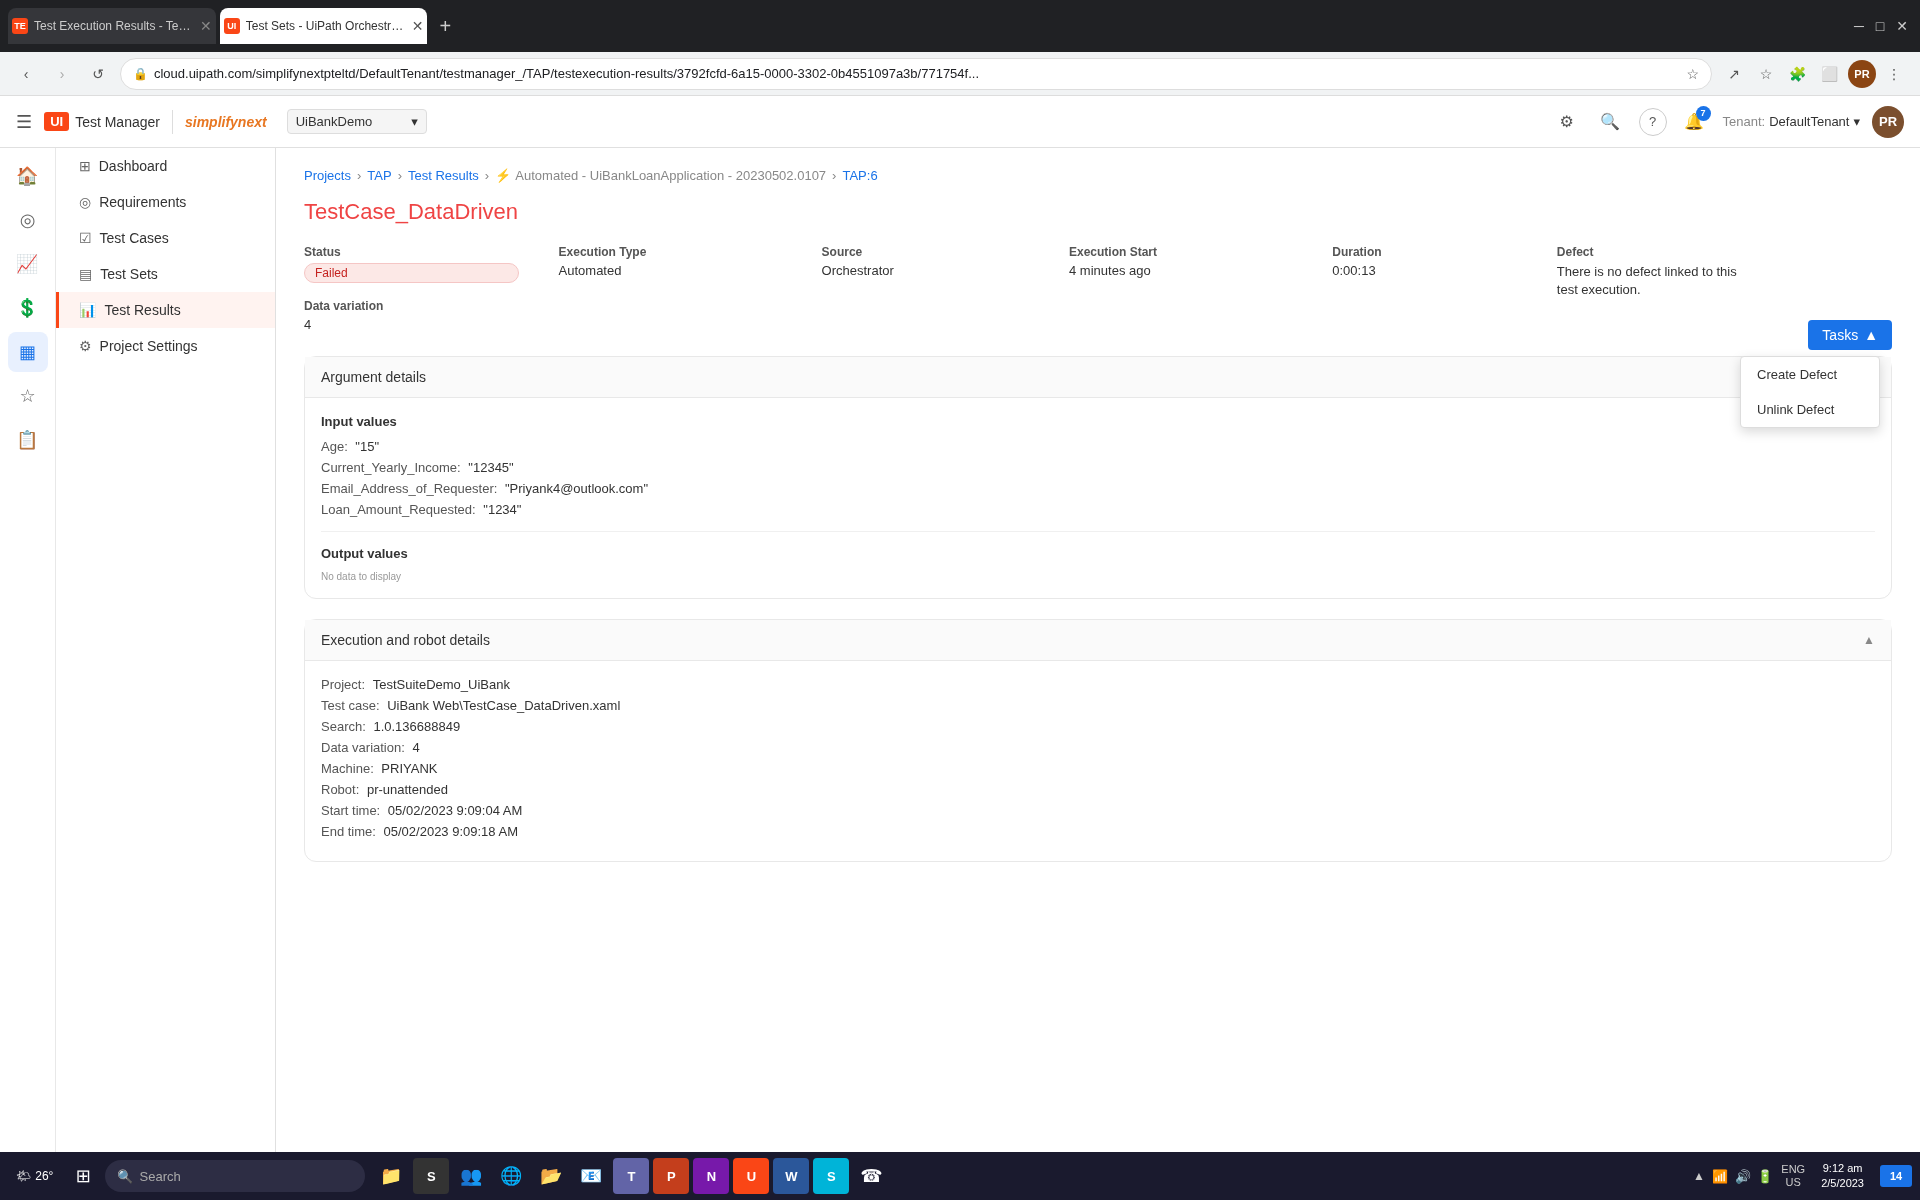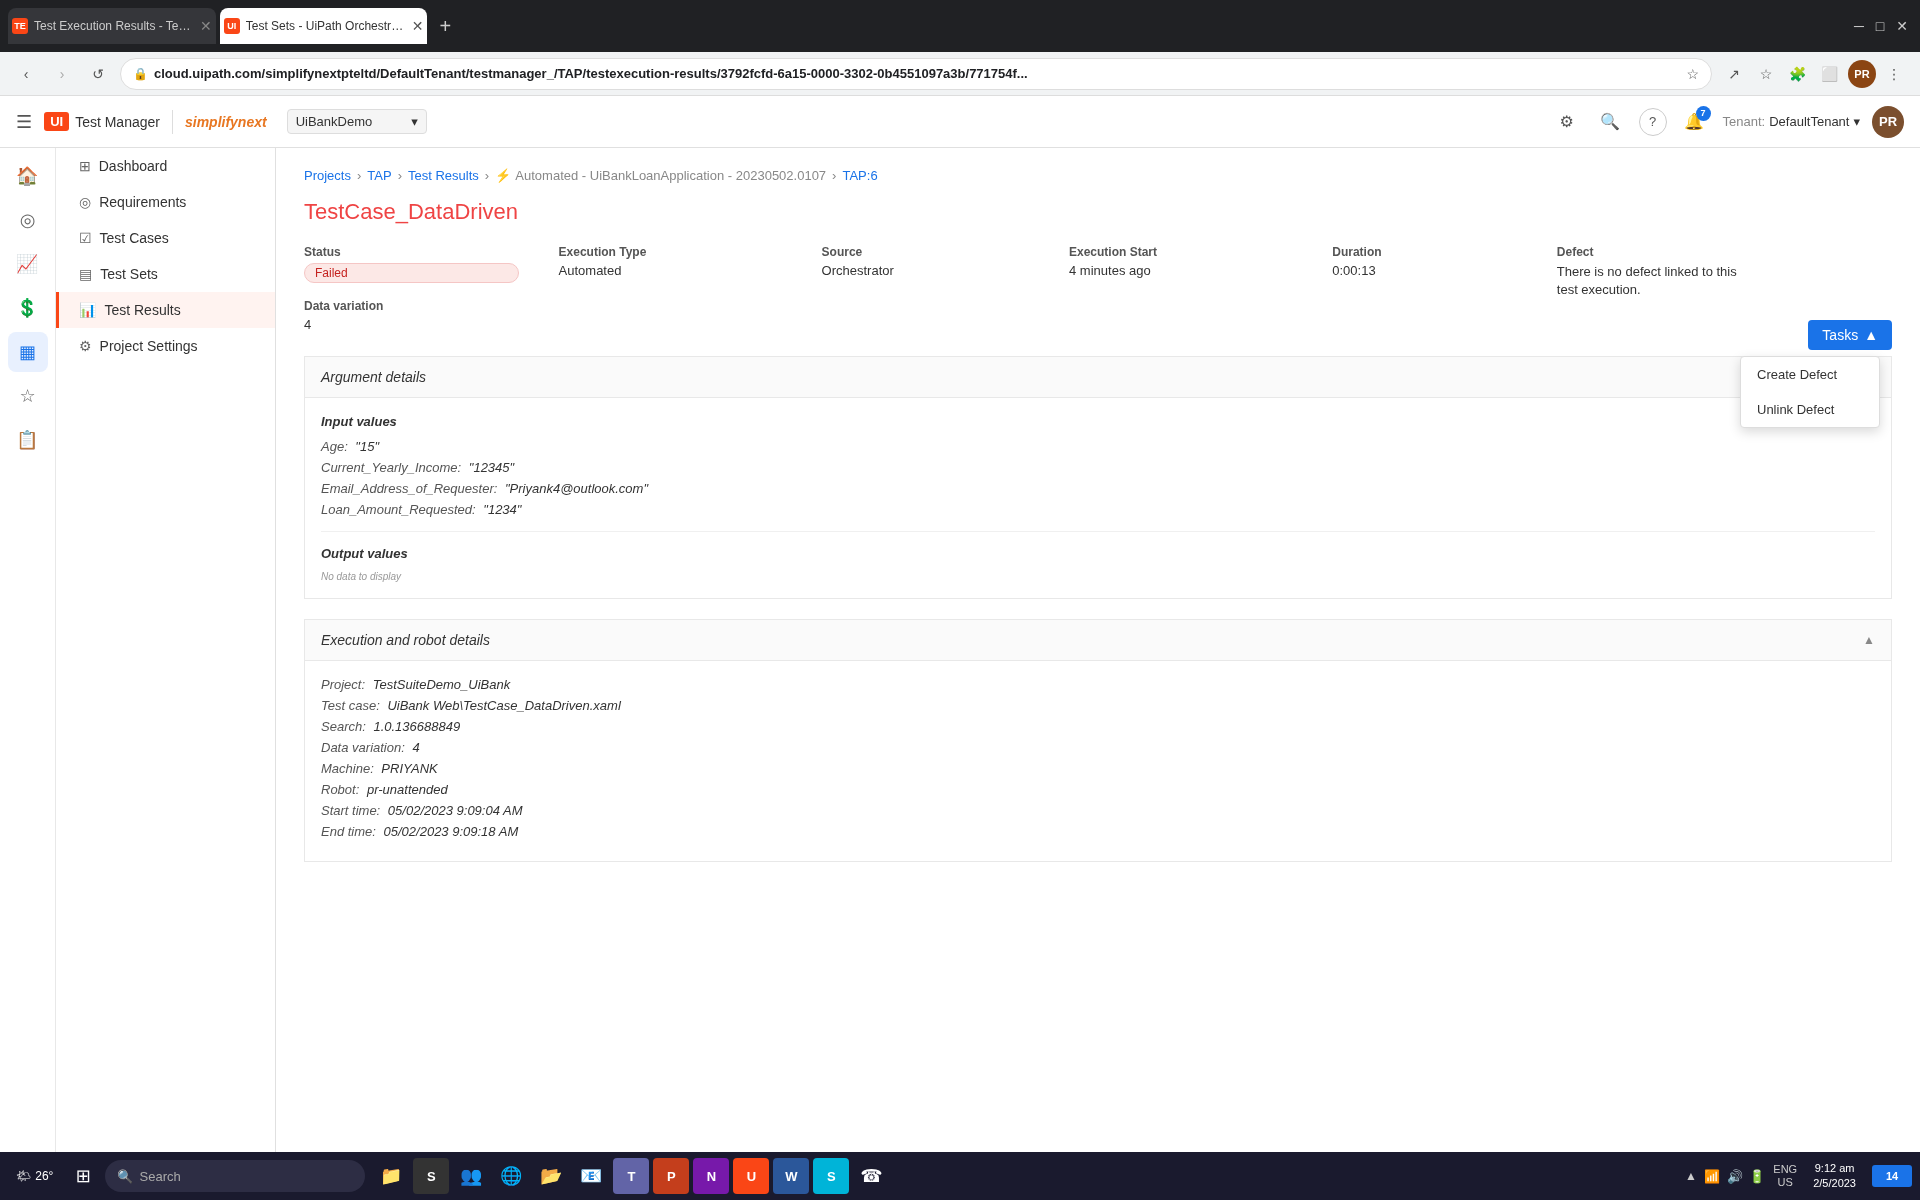--- a/index.html
+++ b/index.html
@@ -74,21 +74,21 @@
     .tasks-btn { background: #1a73e8; color: white; border: none; border-radius: 4px; padding: 7px 14px; font-size: 14px; cursor: pointer; display: flex; align-items: center; gap: 6px; }
     .tasks-dropdown { position: absolute; top: 36px; right: 12px; background: white; border: 1px solid #ddd; border-radius: 4px; box-shadow: 0 4px 12px rgba(0,0,0,0.15); min-width: 140px; z-index: 30; }
     .tasks-dropdown-item { padding: 10px 16px; font-size: 13px; cursor: pointer; color: #333; }
 
     
     .tabs { display: flex; border-bottom: 1px solid #e0e0e0; margin-bottom: 20px; gap: 0; }
     .tab-item { padding: 10px 16px; font-size: 13px; color: #555; cursor: pointer; border-bottom: 2px solid transparent; margin-bottom: -1px; }
     .tab-item.active { color: #1a73e8; border-bottom: 2px solid #1a73e8; font-weight: 500; }
 
     
-    .section { margin-bottom: 20px; border: 1px solid #e8e8e8; border-radius: 0; font-style: italic; }
+    .section { margin-bottom: 20px; border: 1px solid #e8e8e8; border-radius: 12px; }
     .section-header { display: flex; justify-content: space-between; align-items: center; padding: 12px 16px; background: #fafafa; border-bottom: 1px solid #e8e8e8; cursor: pointer; }
     .section-title { font-size: 14px; font-weight: 500; color: #333; }
     .section-body { padding: 16px; }
     .subsection-title { font-size: 13px; font-weight: 600; color: #333; margin-bottom: 10px; }
     .detail-row { font-size: 13px; color: #333; margin-bottom: 6px; display: flex; }
     .detail-label { color: #555; margin-right: 4px; }
     .no-data { font-size: 10px; color: #999; margin-top: 4px; }
     .separator { height: 1px; background: #f0f0f0; margin: 14px 0; }
 
     
@@ -121,21 +121,21 @@
     <span class="win-btn">✕</span>
   </div>
 </div>
 
 <div class="browser-controls">
   <button class="nav-btn">‹</button>
   <button class="nav-btn" style="color:#aaa;">›</button>
   <button class="nav-btn">↺</button>
   <div class="address-bar">
     <span class="lock-icon">🔒</span>
-    <span class="address-url" style="font-size:13px;font-weight:bold;">cloud.uipath.com/simplifynextpteltd/DefaultTenant/testmanager_/TAP/testexecution-results/3792fcfd-6a15-0000-3302-0b4551097a3b/771754f...</span>
+    <span class="address-url" style="font-size:13px;">cloud.uipath.com/simplifynextpteltd/DefaultTenant/testmanager_/TAP/testexecution-results/3792fcfd-6a15-0000-3302-0b4551097a3b/771754f...</span>
     <span style="color:#555; font-size:14px;">☆</span>
   </div>
   <div class="toolbar-actions">
     <button class="toolbar-btn">↗</button>
     <button class="toolbar-btn">☆</button>
     <button class="toolbar-btn">🧩</button>
     <button class="toolbar-btn">⬜</button>
     <div class="profile-btn">PR</div>
     <button class="toolbar-btn">⋮</button>
   </div>
@@ -381,15 +381,15 @@
     <div style="display:flex; align-items:center; gap:6px;">
       <span style="color:#ccc; font-size:13px; cursor:pointer;">📶</span>
       <span style="color:#ccc; font-size:13px; cursor:pointer;">🔊</span>
       <span style="color:#ccc; font-size:13px; cursor:pointer;">🔋</span>
     </div>
     <div style="color:#ccc; font-size:11px; text-align:center; cursor:pointer; line-height:1.2;">ENG<br>US</div>
     <div class="taskbar-clock" style="color:white; font-size:11px; text-align:center; cursor:pointer; line-height:1.4;">
       <div>9:12 am</div>
       <div>2/5/2023</div>
     </div>
-    <div style="background:#1a73e8; border-radius:3px; width:40px; height:22px; display:flex; align-items:center; justify-content:center; color:white; font-size:11px; font-weight:bold; cursor:pointer;text-align:right;">14</div>
+    <div style="background:#1a73e8; border-radius:3px; width:32px; height:22px; display:flex; align-items:center; justify-content:center; color:white; font-size:11px; font-weight:bold; cursor:pointer;text-align:right;">14</div>
   </div>
 </div>
 
 </body></html>

